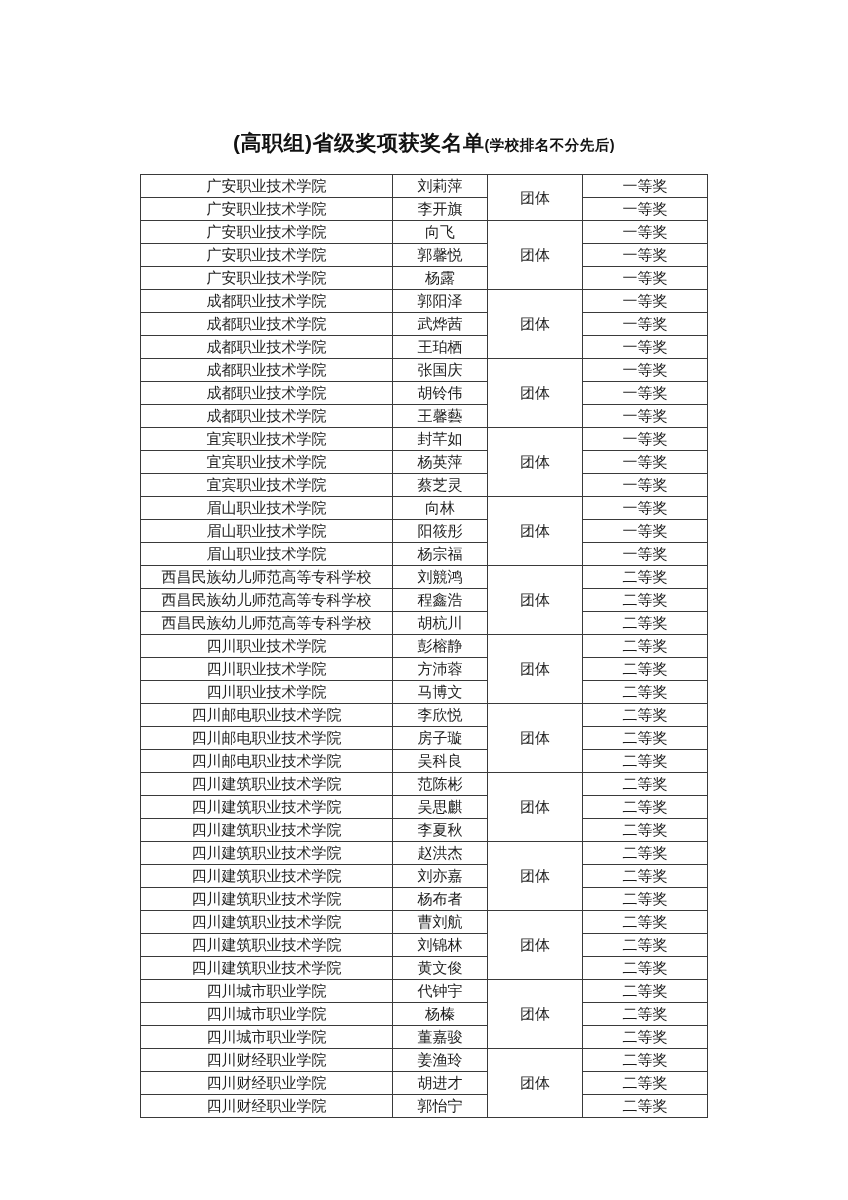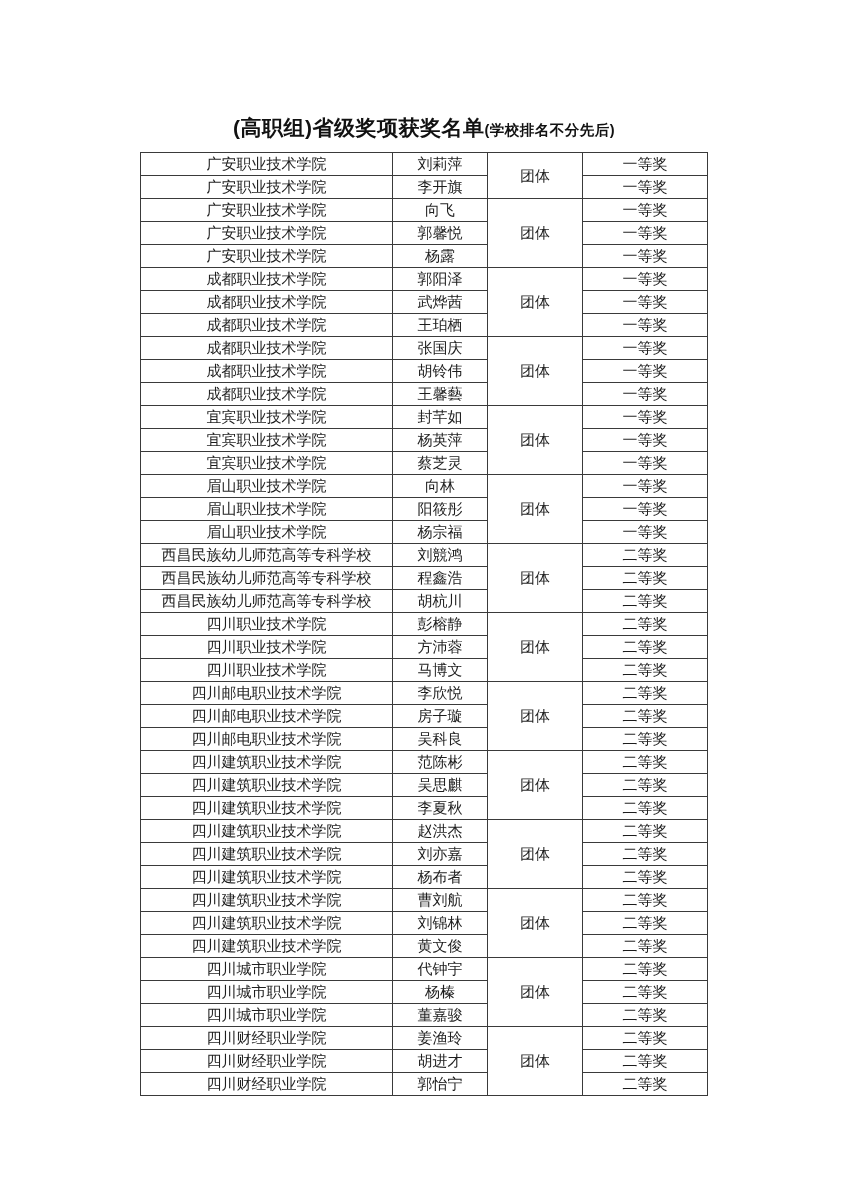--- a/index.html
+++ b/index.html
@@ -10,21 +10,21 @@
   .page {
     position: relative;
     width: 848px;
     height: 1200px;
     background: #ffffff;
     overflow: hidden;
     font-family: "Liberation Serif", "DejaVu Serif", serif;
     color: #1d1d1d;
   }
   .title {
-    margin: 0;
+    margin: 15px;
     padding-top: 110px;
     text-align: center;
     font-family: "Liberation Sans", "DejaVu Sans", sans-serif;
     font-weight: bold;
     color: #111;
     line-height: 28px;
     white-space: nowrap;
   }
   .title-main { font-size: 21px; letter-spacing: 0.5px; }
   .title-note { font-size: 14.5px; letter-spacing: 0.5px; }

